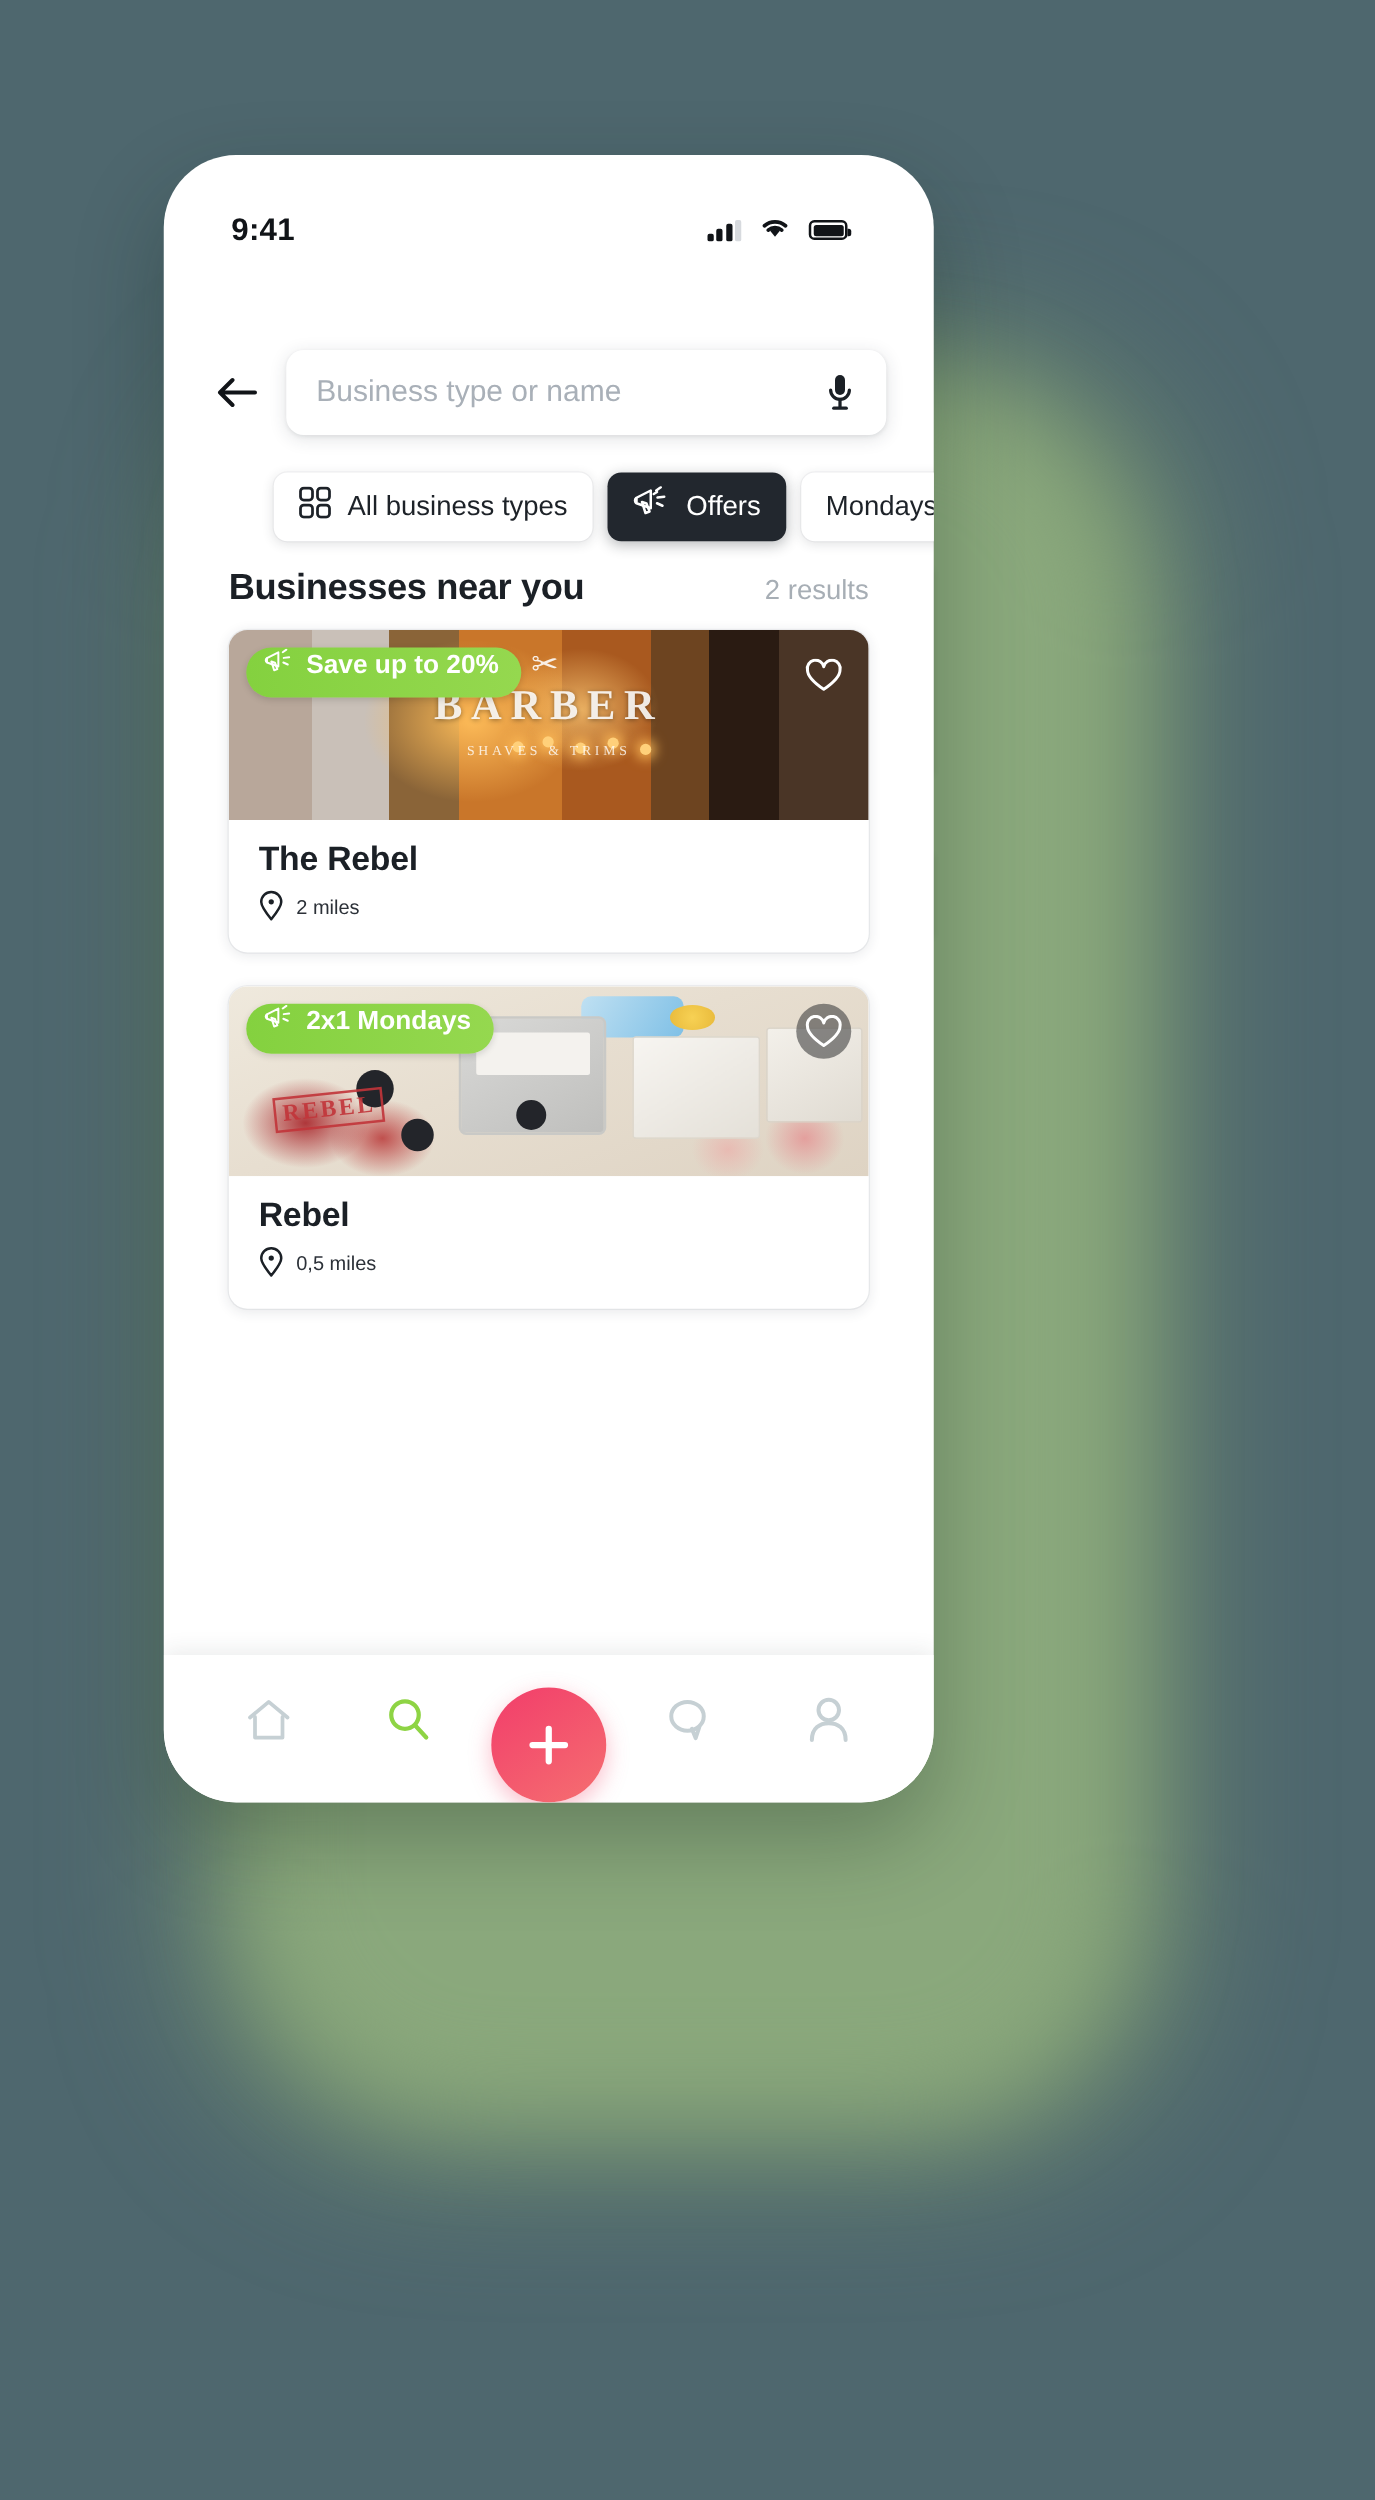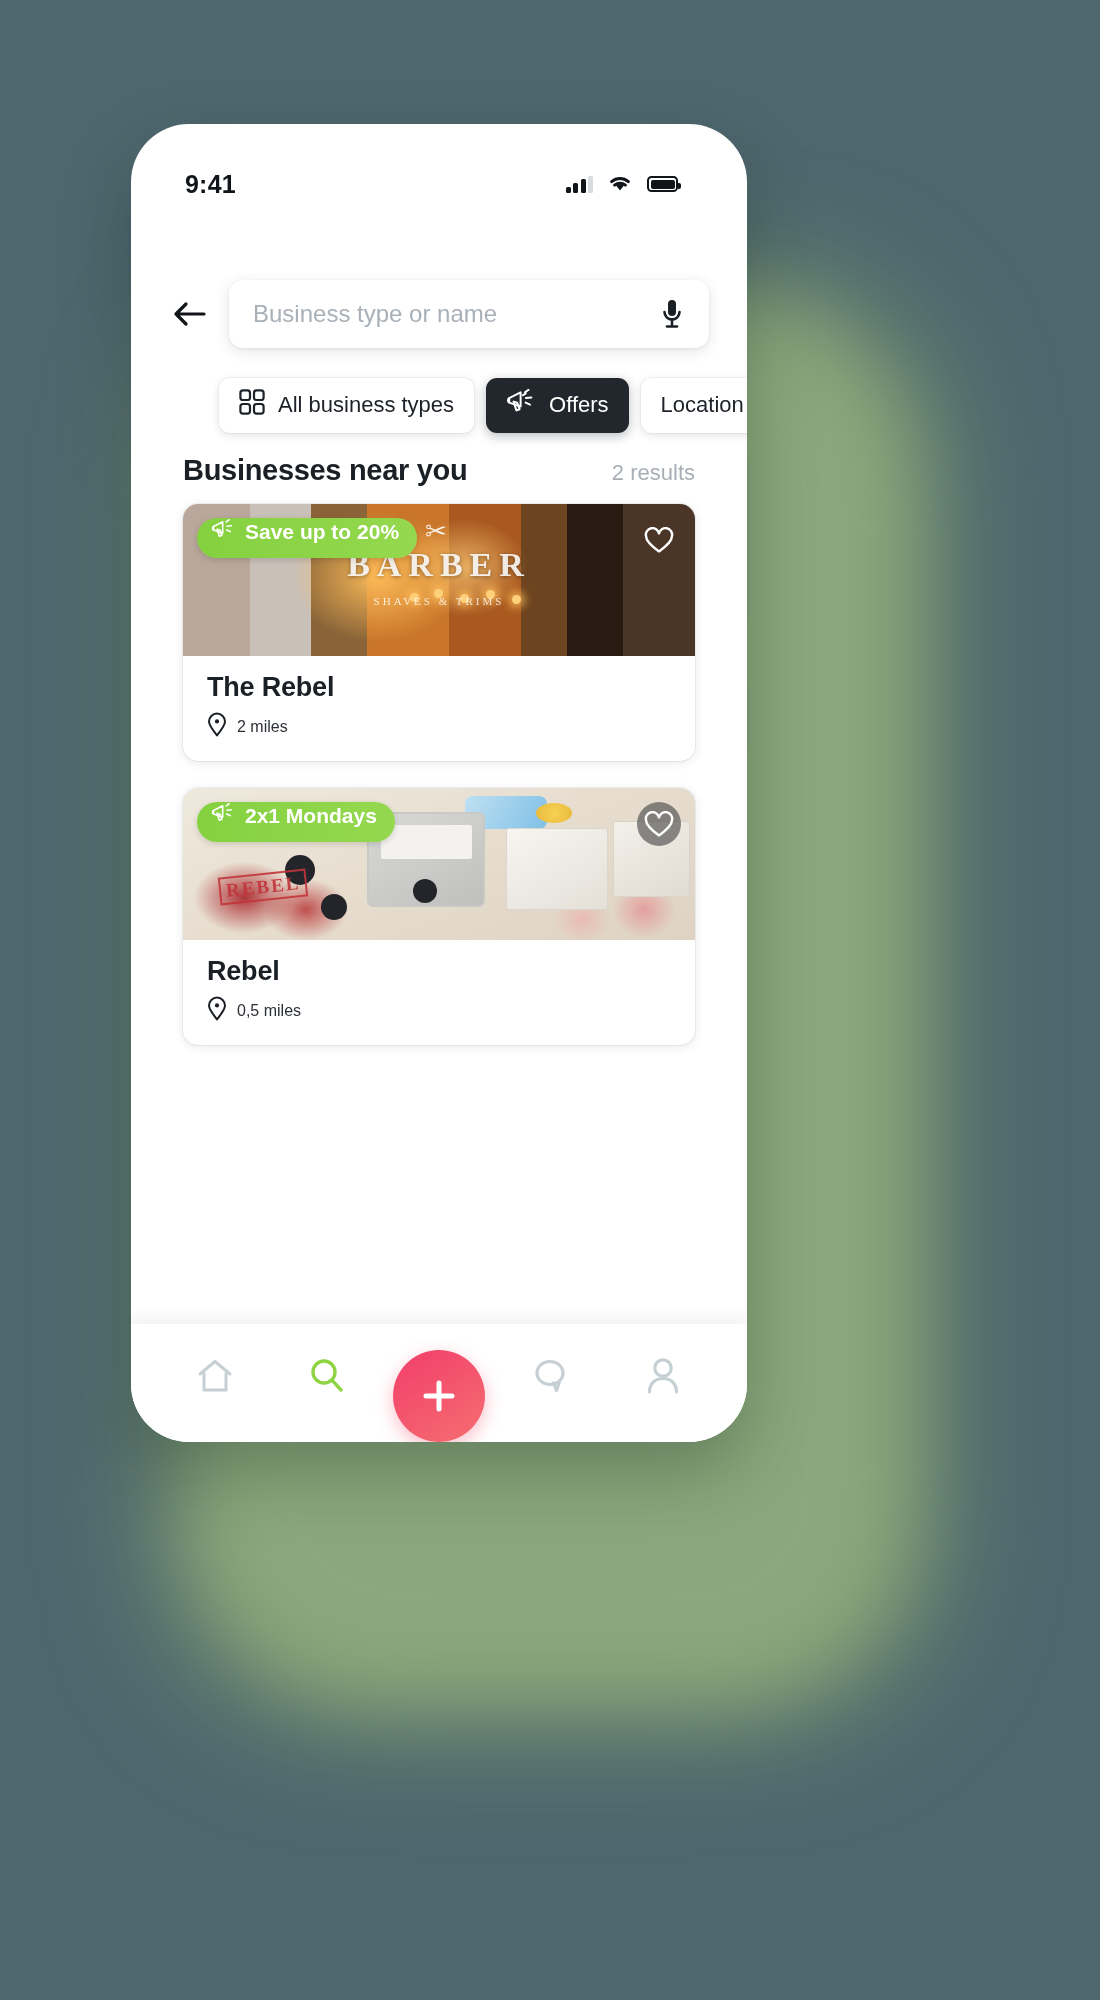--- a/index.html
+++ b/index.html
@@ -498,21 +498,21 @@
           <path d="M19 3.4 L22.6 0.8" stroke="#fff" stroke-width="2" stroke-linecap="round"></path>
           <path d="M20 9 L25.4 8.4" stroke="#fff" stroke-width="2" stroke-linecap="round"></path>
           <path d="M19.6 13.6 L24 15.6" stroke="#fff" stroke-width="2" stroke-linecap="round"></path>
           <path d="M17 6.2 L19.6 4.6" stroke="#fff" stroke-width="2" stroke-linecap="round"></path>
         </svg>
       </span>
       <span class="lbl">Offers</span>
     </div>
 
     <div class="chip">
-      <span class="lbl">Location</span>
+      <span class="lbl">Mondays</span>
     </div>
   </div>
 
   <div id="section-head">
     <div id="section-title">Businesses near you</div>
     <div id="result-count">2 results</div>
   </div>
 
   <div id="cards">
 

